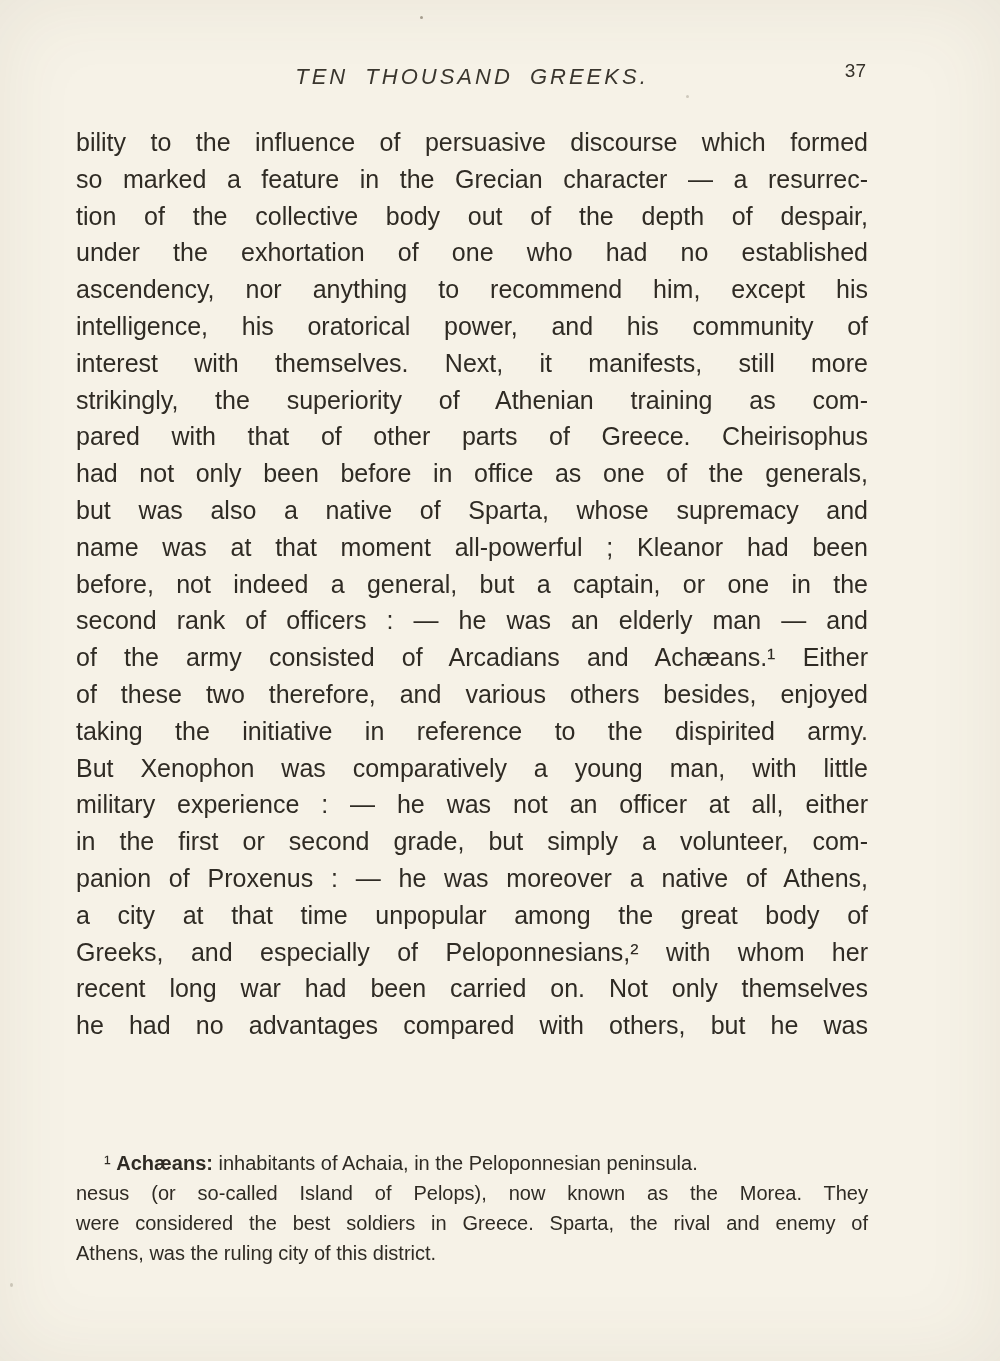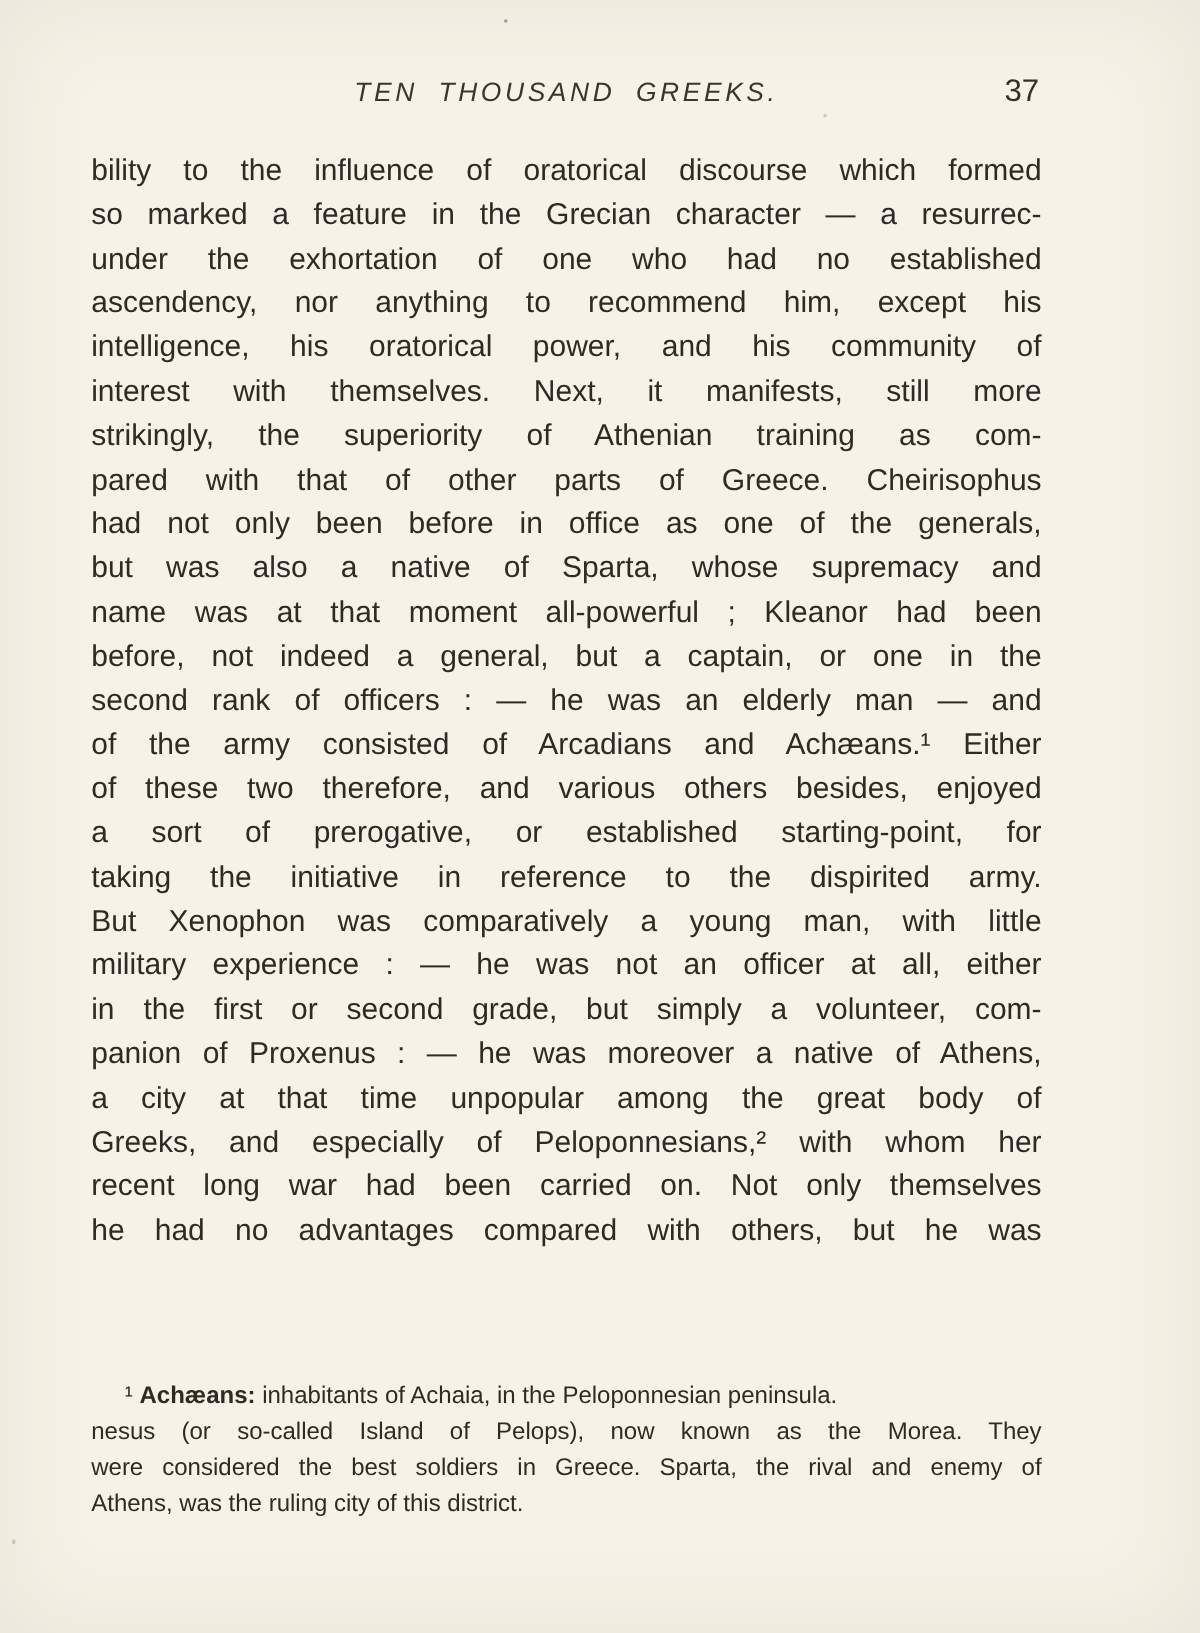--- a/index.html
+++ b/index.html
@@ -30,21 +30,21 @@
     font-size: 22px;
     letter-spacing: 3px;
     word-spacing: 8px;
     white-space: nowrap;
     color: #3a362e;
   }
   .page-number {
     position: absolute;
     right: 2px;
     top: -2px;
-    font-size: 26px;
+    font-size: 19px;
     color: #35312a;
   }
   .body-text {
     position: absolute;
     top: 124px;
     left: 76px;
     width: 792px;
     font-size: 25px;
     line-height: 36.8px;
   }
@@ -85,36 +85,36 @@
   <span class="speck s1"></span>
   <span class="speck s2"></span>
   <span class="speck s3"></span>
 
   <div class="header">
     <span class="running-title">TEN THOUSAND GREEKS.</span>
     <span class="page-number">37</span>
   </div>
 
   <div class="body-text">
-      <div class="line">bility to the influence of oratorical discourse which formed</div>
+      <div class="line">bility to the influence of persuasive discourse which formed</div>
       <div class="line">so marked a feature in the Grecian character — a resurrec-</div>
+      <div class="line">tion of the collective body out of the depth of despair,</div>
       <div class="line">under the exhortation of one who had no established</div>
       <div class="line">ascendency, nor anything to recommend him, except his</div>
       <div class="line">intelligence, his oratorical power, and his community of</div>
       <div class="line">interest with themselves. Next, it manifests, still more</div>
       <div class="line">strikingly, the superiority of Athenian training as com-</div>
       <div class="line">pared with that of other parts of Greece. Cheirisophus</div>
       <div class="line">had not only been before in office as one of the generals,</div>
       <div class="line">but was also a native of Sparta, whose supremacy and</div>
       <div class="line">name was at that moment all-powerful ; Kleanor had been</div>
       <div class="line">before, not indeed a general, but a captain, or one in the</div>
       <div class="line">second rank of officers : — he was an elderly man — and</div>
       <div class="line">of the army consisted of Arcadians and Achæans.¹ Either</div>
       <div class="line">of these two therefore, and various others besides, enjoyed</div>
-      <div class="line">a sort of prerogative, or established starting-point, for</div>
       <div class="line">taking the initiative in reference to the dispirited army.</div>
       <div class="line">But Xenophon was comparatively a young man, with little</div>
       <div class="line">military experience : — he was not an officer at all, either</div>
       <div class="line">in the first or second grade, but simply a volunteer, com-</div>
       <div class="line">panion of Proxenus : — he was moreover a native of Athens,</div>
       <div class="line">a city at that time unpopular among the great body of</div>
       <div class="line">Greeks, and especially of Peloponnesians,² with whom her</div>
       <div class="line">recent long war had been carried on. Not only themselves</div>
       <div class="line">he had no advantages compared with others, but he was</div>
     </div>

